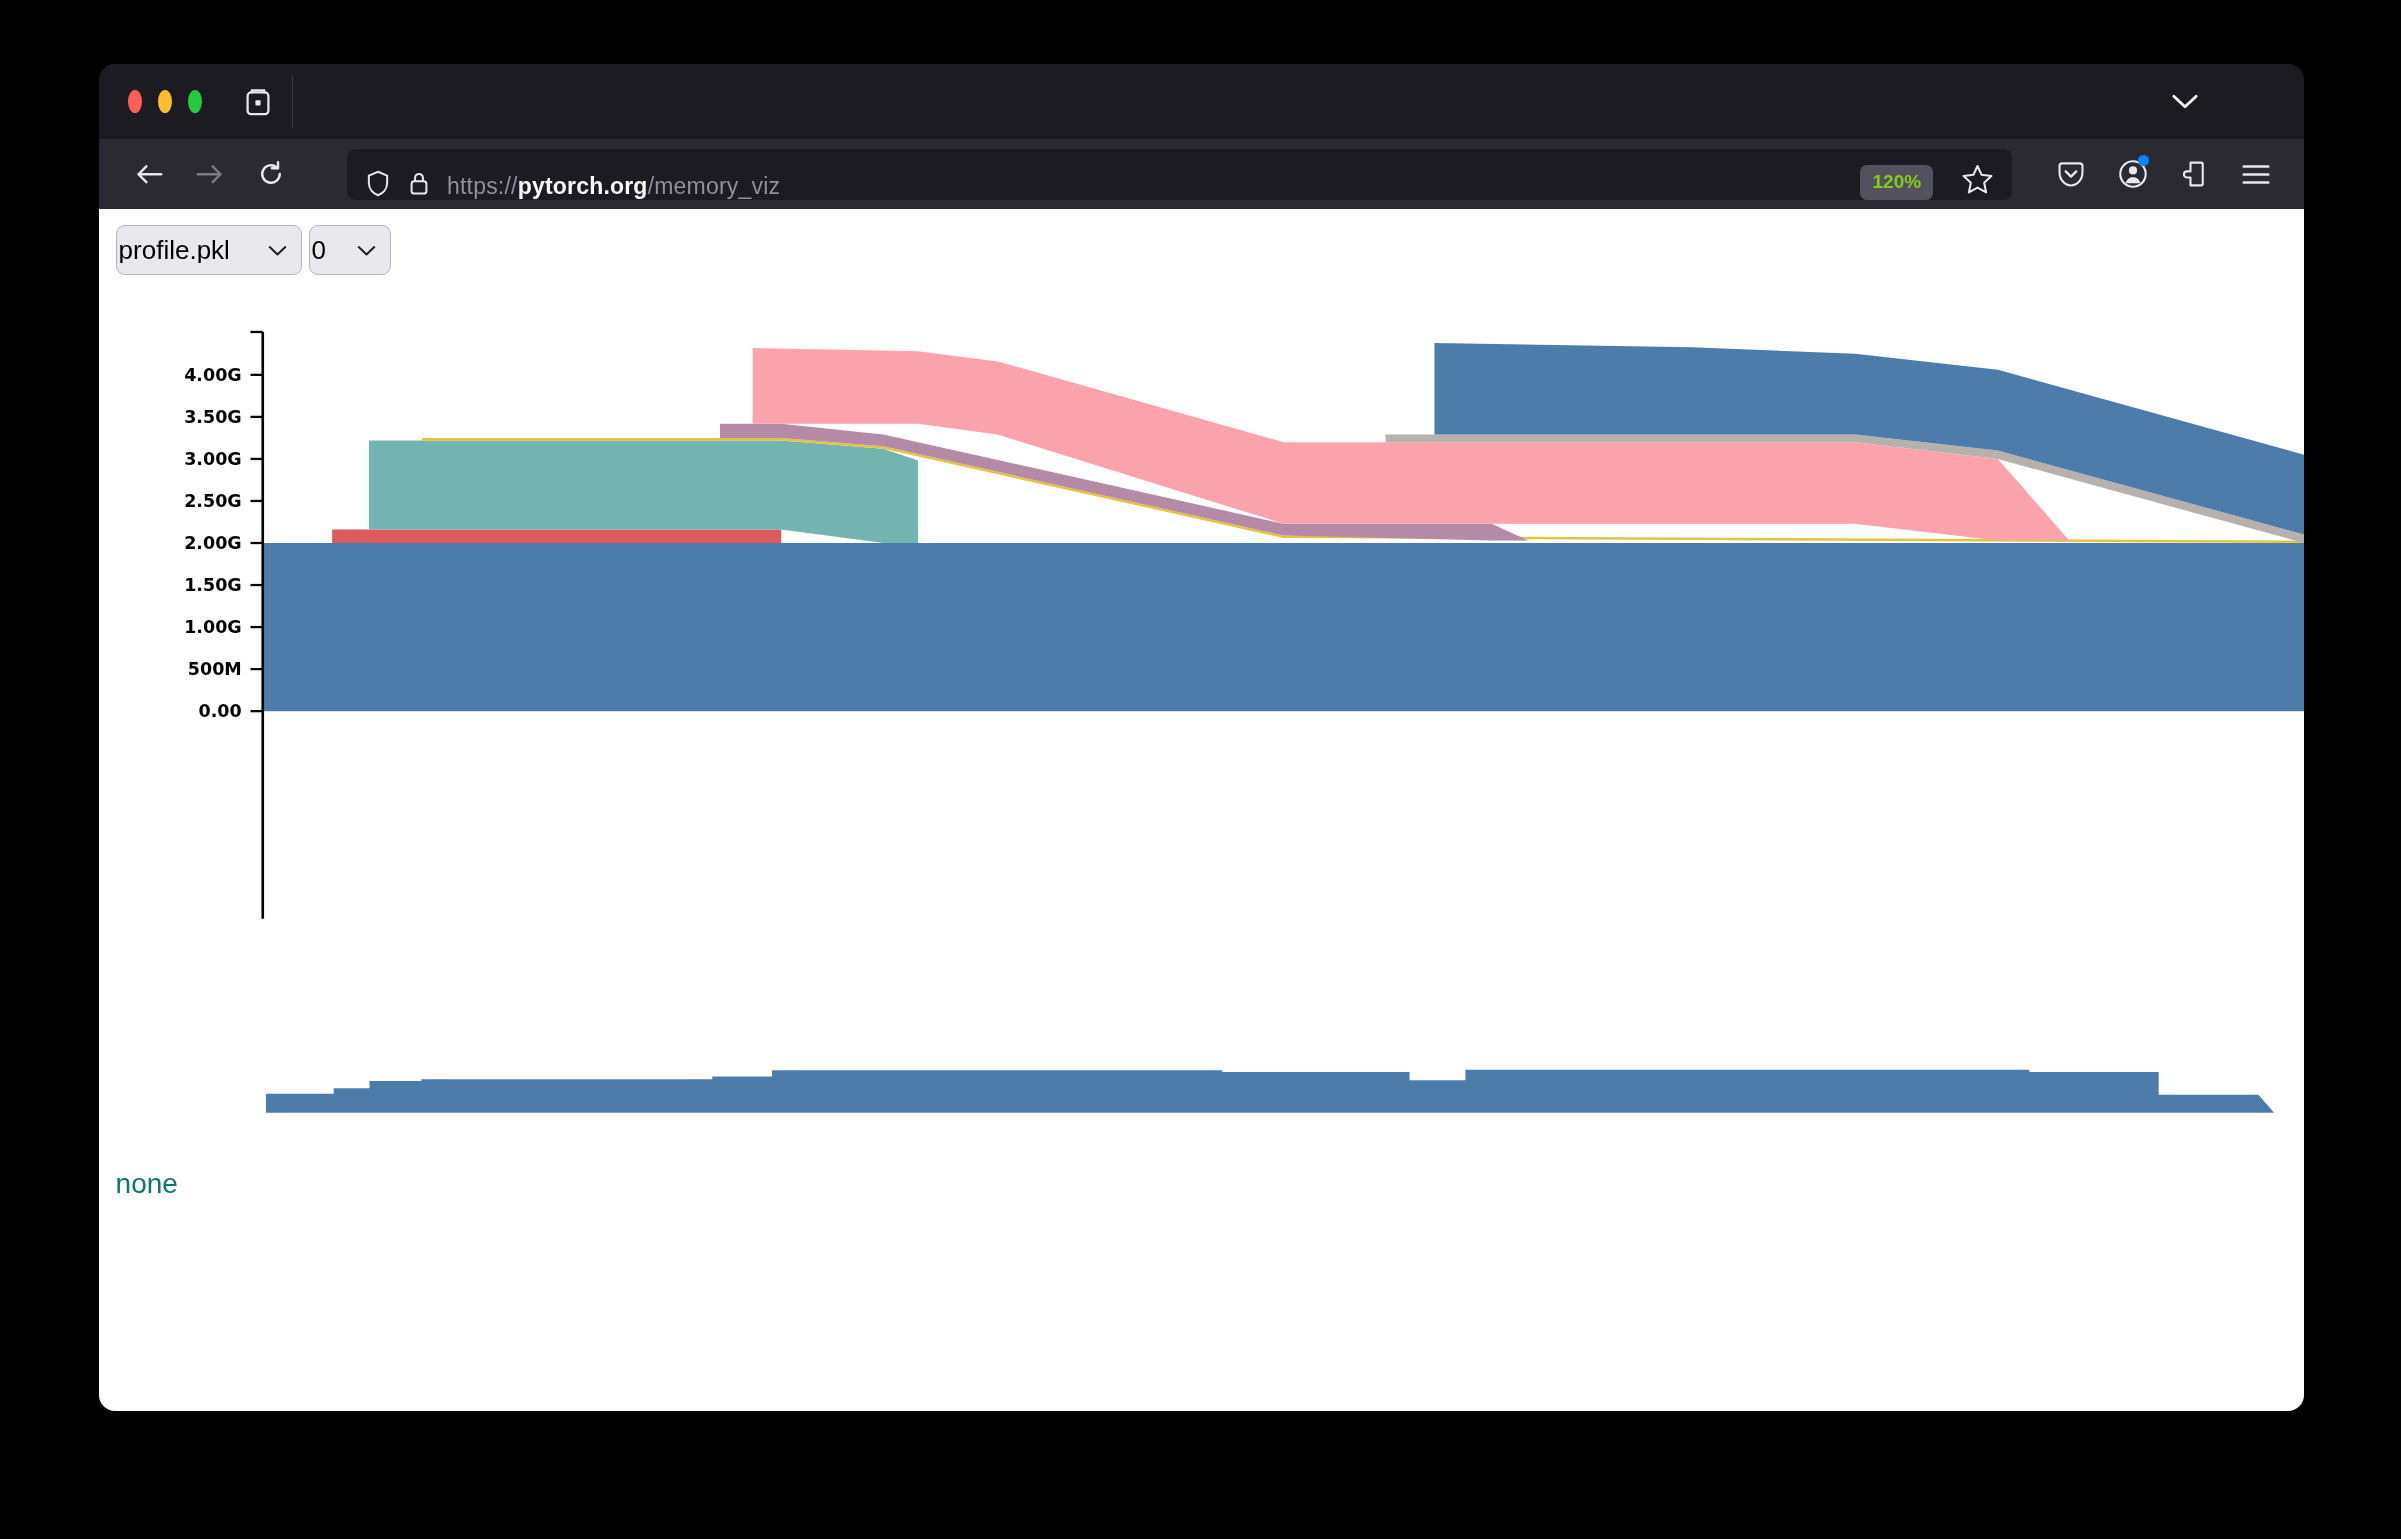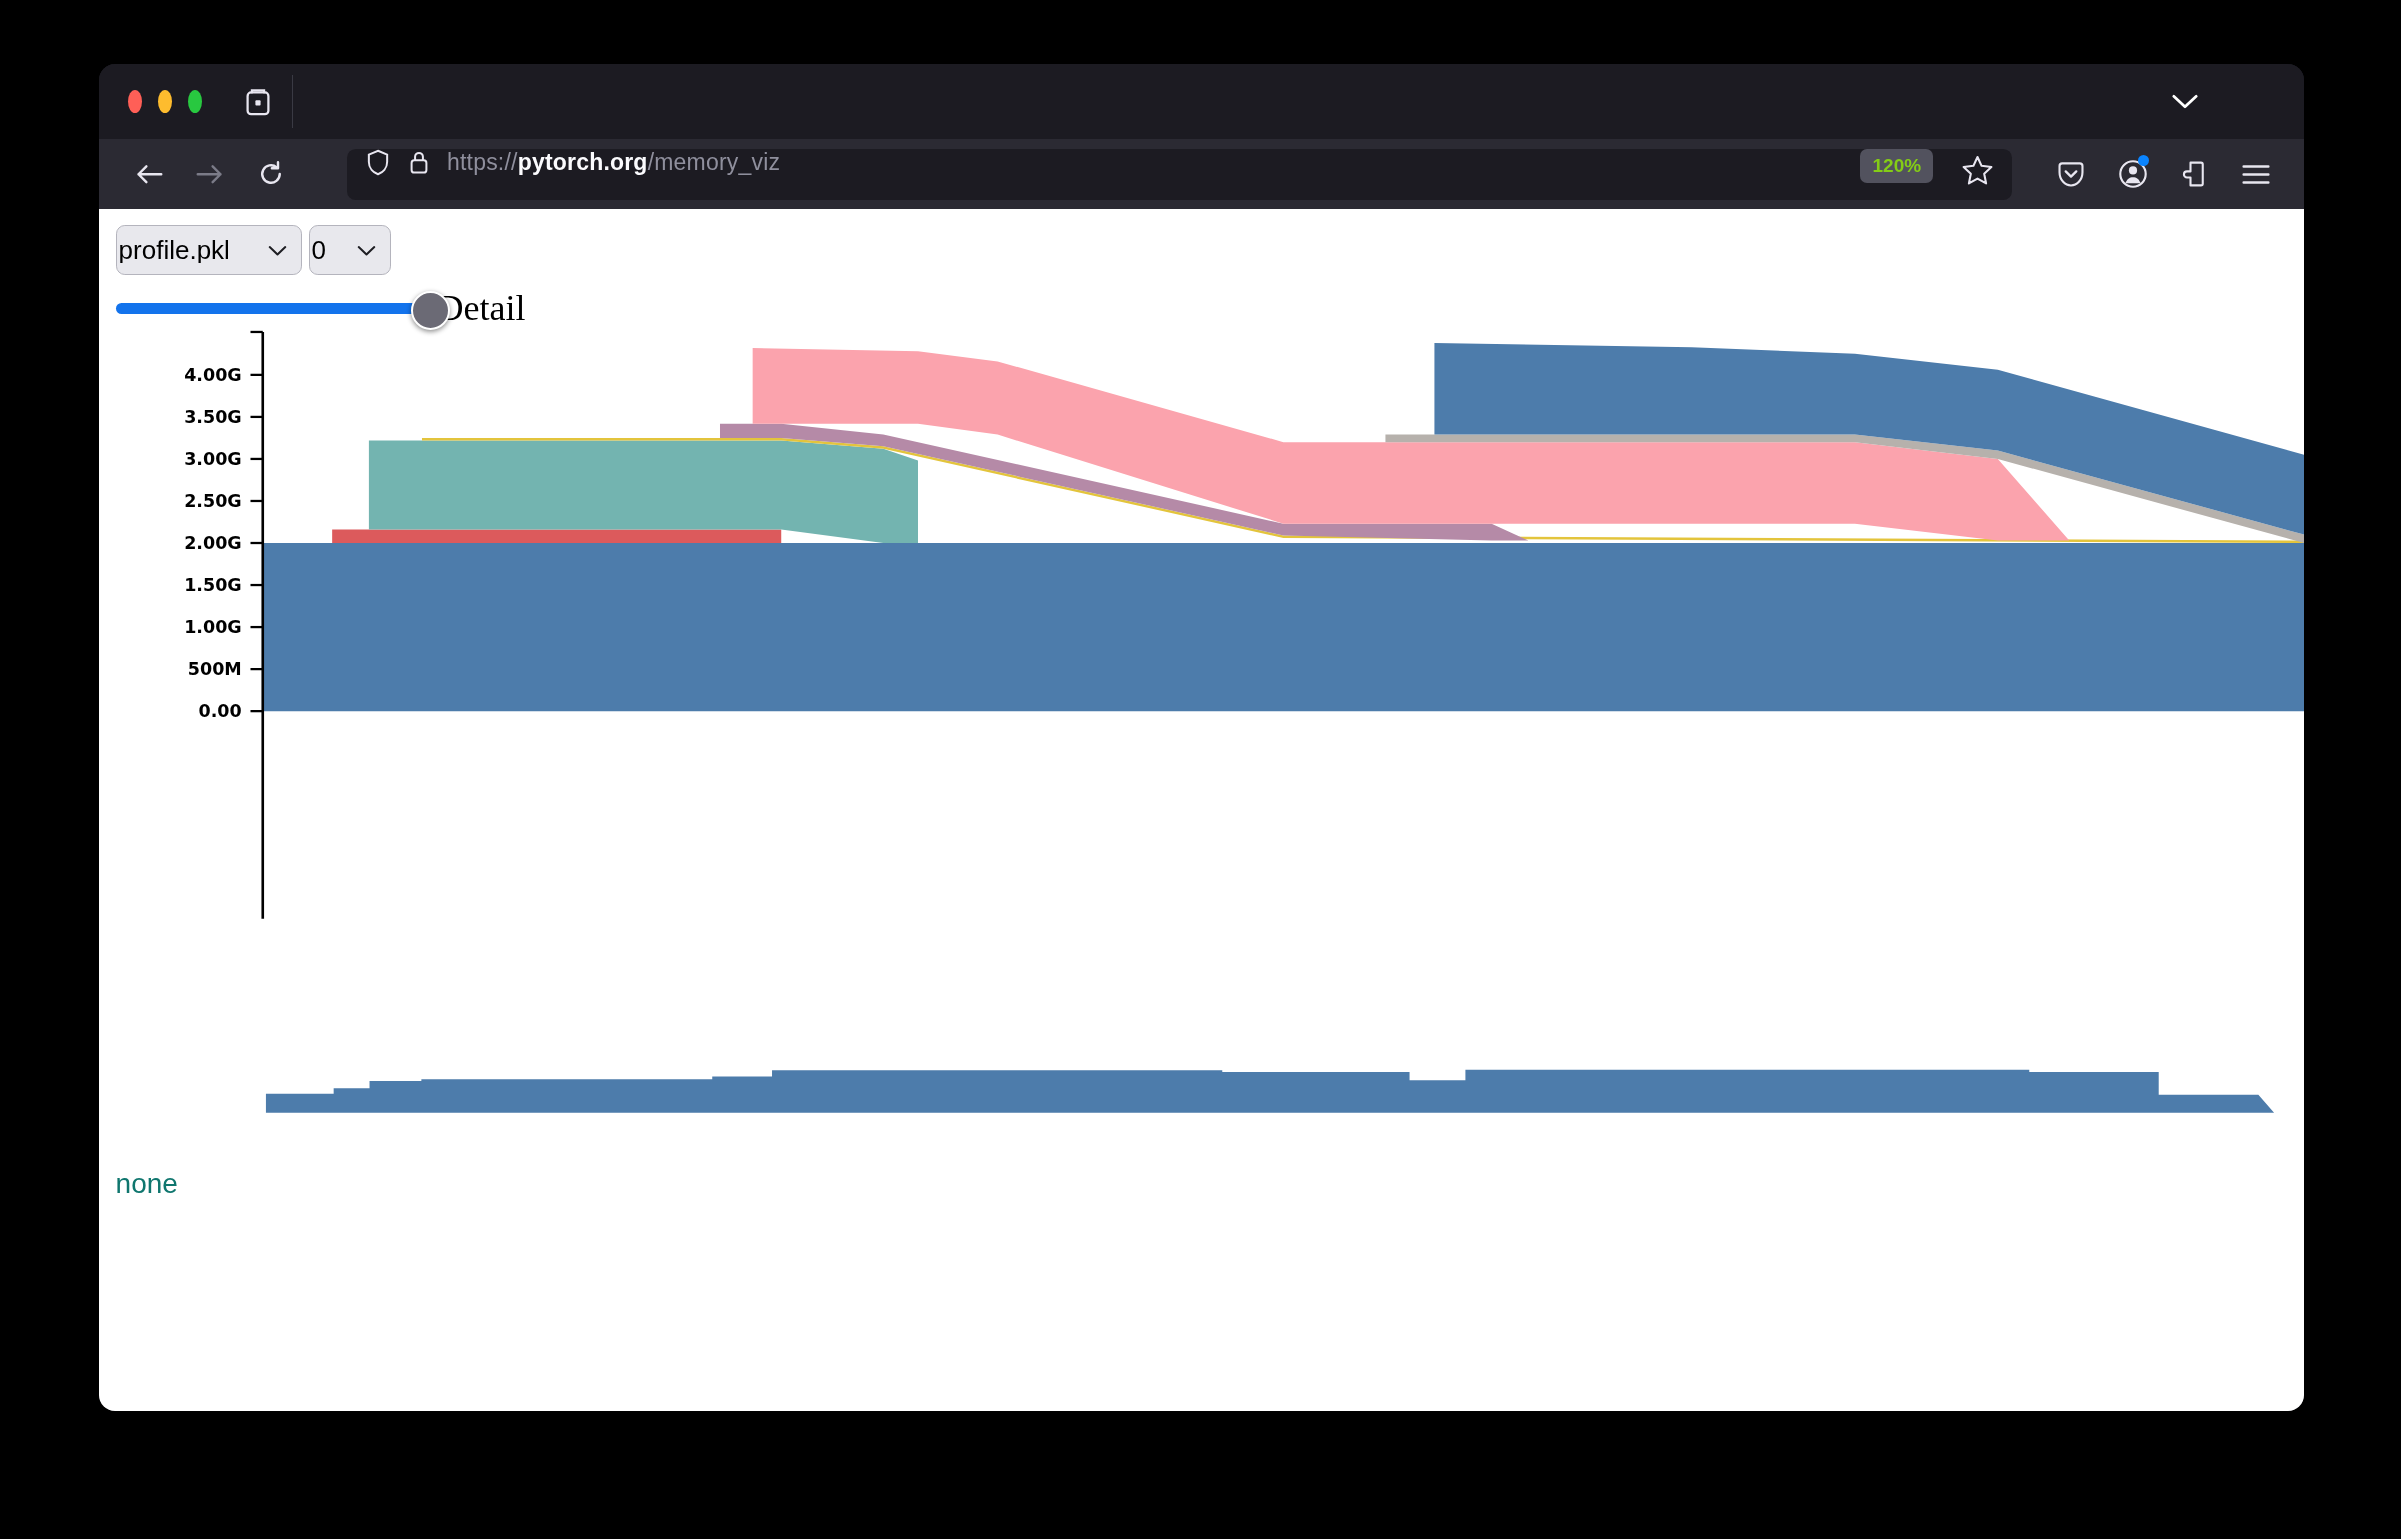--- a/index.html
+++ b/index.html
@@ -164,21 +164,21 @@
     margin-right: 7px;
     cursor: default;
   }
   #url-bar {
     flex: 1 1 auto;
     height: 51px;
     margin: 0 24.5px 0 42px;
     background: #1c1b22;
     border-radius: 8.8px;
     display: flex;
-    align-items: flex-start;
+    align-items: flex-end;
     padding: 0 14px 0 19px;
     box-sizing: border-box;
     gap: 17.5px;
     cursor: text;
   }
   #url-text {
     flex: 1 1 auto;
     font-size: 23px;
     color: #8f8f9d;
     white-space: nowrap;
@@ -481,27 +481,20 @@
         <span class="select-wrap">
           <select id="select-device" class="viz-select"><option value="0">0</option></select>
           <span class="select-chevron">
             <svg width="19" height="12.3" viewBox="0 0 22 14" fill="none">
               <path d="M2 2.5 L11 11 L20 2.5" stroke="#1f1f24" stroke-width="2.4" stroke-linecap="round" stroke-linejoin="round"></path>
             </svg>
           </span>
         </span>
       </div>
 
-      <div id="slider-row">
-        <div id="detail-slider-track">
-          <div id="detail-slider-fill"></div>
-          <div id="detail-slider-thumb"></div>
-        </div>
-        <span id="detail-label">Detail</span>
-      </div>
 
       <div id="chart-area">
         <svg id="chart-svg" width="2205" height="736" viewBox="0 0 2518 840">
           <g id="chart-series-group">
               <polygon points="187,251 2518,251 2518,443 187,443" fill="#4d7cab"></polygon>
               <polygon points="266.254,235.64 779.074,235.64 779.074,251 266.254,251" fill="#dc5a5c"></polygon>
               <polygon points="308.212,133.88 580.939,133.88 779.074,133.88 895.624,143.48000000000002 935.251,156.92000000000002 935.251,251 895.624,251 779.074,235.64 580.939,235.64 308.212,235.64" fill="#73b4b0"></polygon>
               <polygon points="368.818,131 779.074,131 895.624,140.6 1352.5,242.36 2518,248.12 2518,251 1352.5,245.24 895.624,143.48000000000002 779.074,133.88 368.818,133.88" fill="#e3c43c"></polygon>
               <polygon points="709.1439999999999,114.68 779.074,114.68 895.624,127.16 1352.5,228.92000000000002 1590.262,228.92000000000002 1632.22,248.12 1632.22,248.12 1590.262,248.12 1352.5,242.36 895.624,140.6 779.074,131 709.1439999999999,131" fill="#b58aa7"></polygon>
               <polygon points="746.4399999999999,28.28 935.251,32.120000000000005 1026.1599999999999,43.639999999999986 1352.5,135.8 2005.18,135.8 2168.35,155 2249.935,248.12 2249.935,248.12 2168.35,248.12 2005.18,228.92000000000002 1352.5,228.92000000000002 1026.1599999999999,127.16 935.251,114.68 746.4399999999999,114.68" fill="#fba3ad"></polygon>

